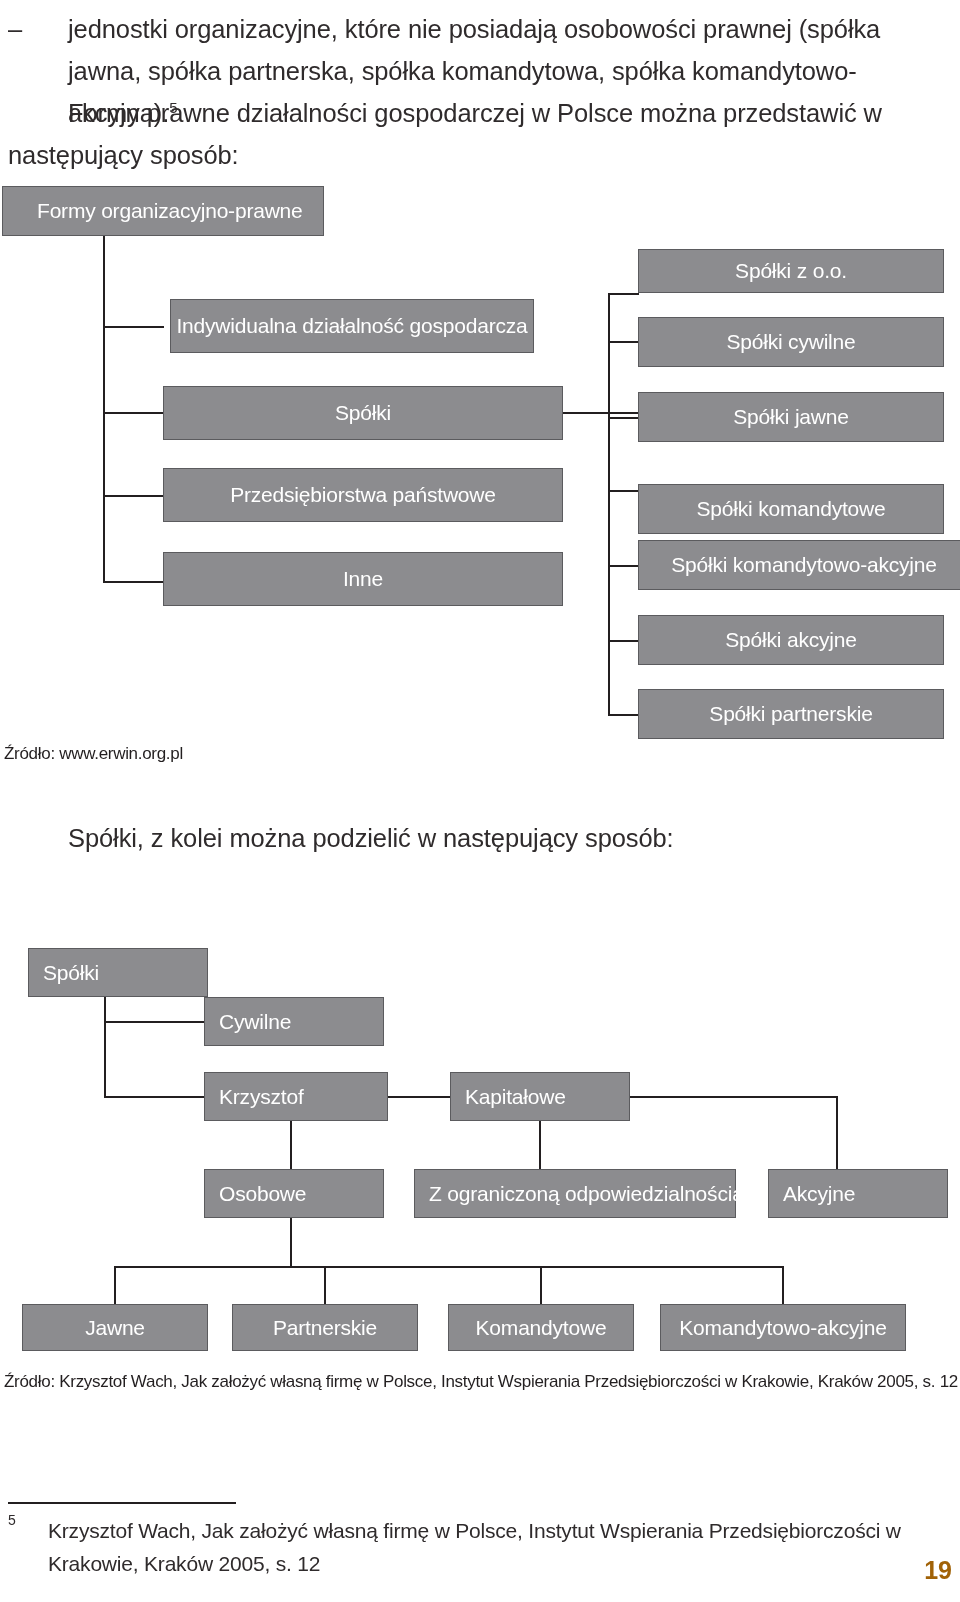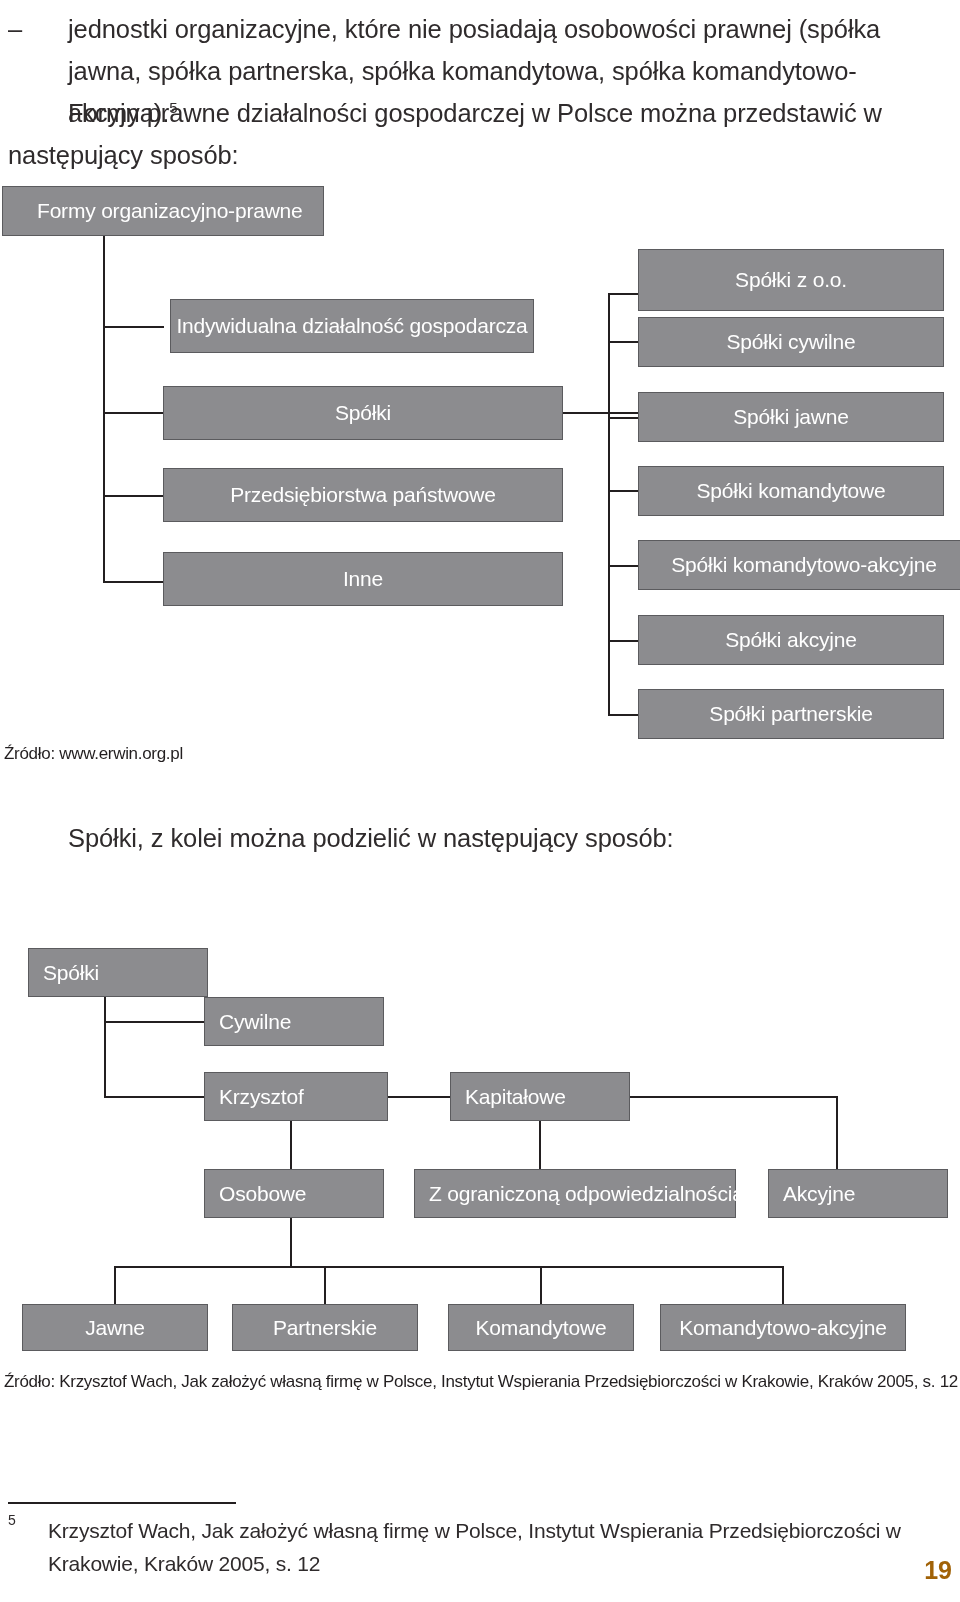--- a/index.html
+++ b/index.html
@@ -137,24 +137,24 @@
   <div class="line h" style="left:608px; top:640px; width:31px;"></div>
   <div class="line h" style="left:608px; top:714px; width:31px;"></div>
 
   <div class="node left" style="left:2px; top:186px; width:322px; height:50px;padding-left:34px;">Formy organizacyjno-prawne</div>
 
   <div class="node center" style="left:163px; top:299px; width:364px; height:54px;margin-left:7px;">Indywidualna działalność gospodarcza</div>
   <div class="node center" style="left:163px; top:386px; width:400px; height:54px;">Spółki</div>
   <div class="node center" style="left:163px; top:468px; width:400px; height:54px;">Przedsiębiorstwa państwowe</div>
   <div class="node center" style="left:163px; top:552px; width:400px; height:54px;">Inne</div>
 
-  <div class="node center" style="left:638px; top:249px; width:306px; height:62px;">Spółki z o.o.</div>
+  <div class="node center" style="left:638px; top:249px; width:306px; height:44px;">Spółki z o.o.</div>
   <div class="node center" style="left:638px; top:317px; width:306px; height:50px;">Spółki cywilne</div>
   <div class="node center" style="left:638px; top:392px; width:306px; height:50px;">Spółki jawne</div>
-  <div class="node center" style="left:638px; top:466px; width:306px; height:50px;">Spółki komandytowe</div>
+  <div class="node center" style="left:638px; top:484px; width:306px; height:50px;">Spółki komandytowe</div>
   <div class="node center" style="left:638px; top:540px; width:332px; height:50px;">Spółki komandytowo-akcyjne</div>
   <div class="node center" style="left:638px; top:615px; width:306px; height:50px;">Spółki akcyjne</div>
   <div class="node center" style="left:638px; top:689px; width:306px; height:50px;">Spółki partnerskie</div>
 </div>
 
 <div class="src" style="left:4px; top:744px;">Źródło: www.erwin.org.pl</div>
 
 <div class="para" style="left:68px; top:817px; width:880px;">Spółki, z kolei można podzielić w następujący sposób:</div>
 
 <div class="diagram">

